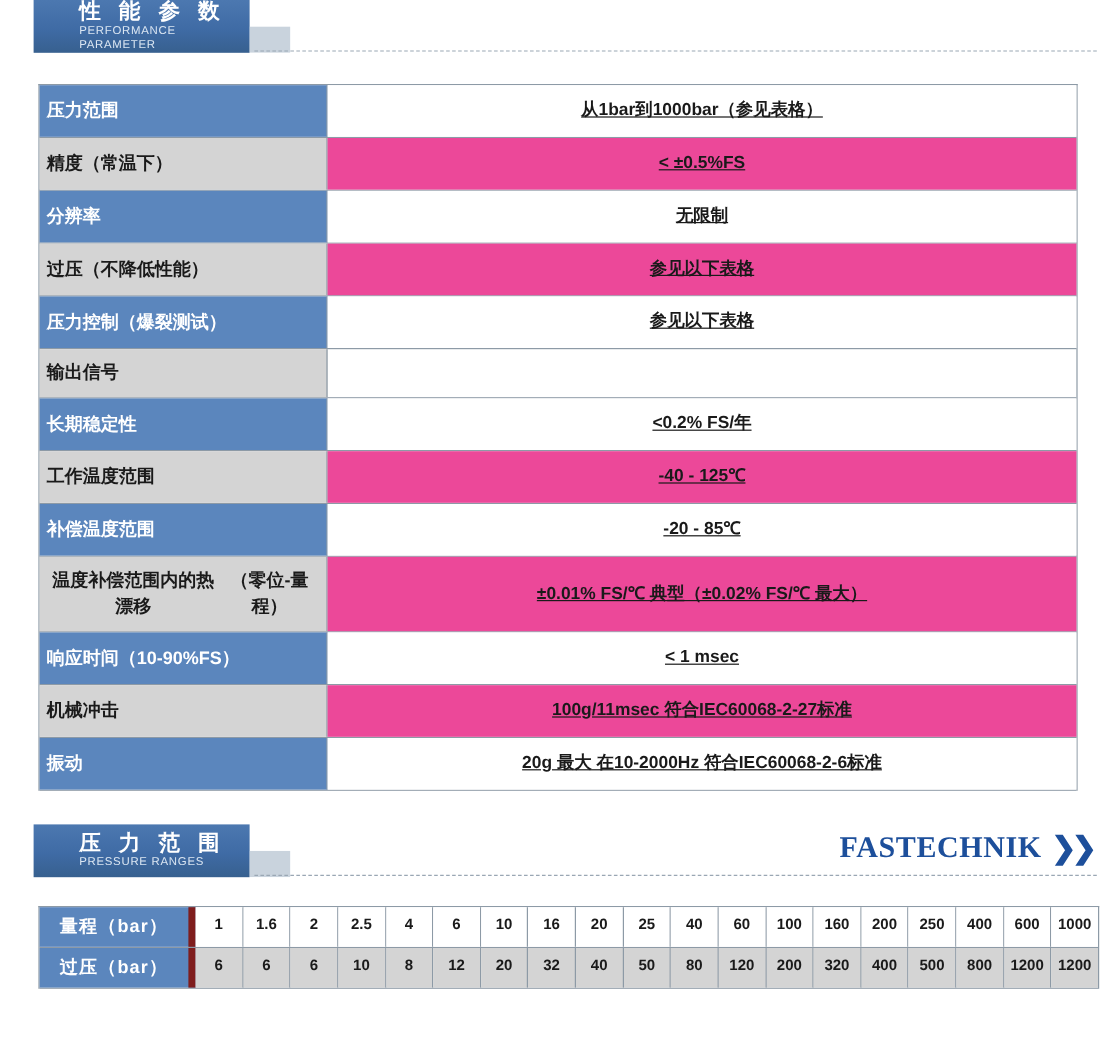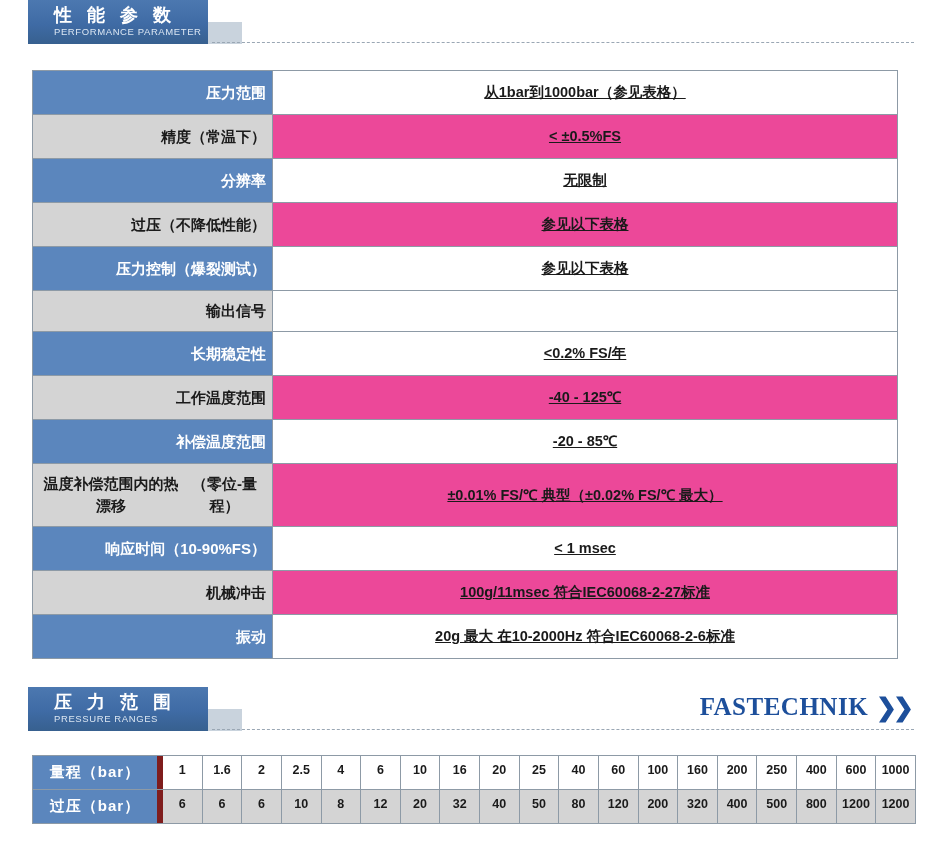--- a/index.html
+++ b/index.html
@@ -23,21 +23,21 @@
   .banner {
     position: absolute;
     left: 28px;
     top: 0;
     width: 180px;
     height: 44px;
     background: linear-gradient(180deg, #4c78b0 0%, #3f6ba5 55%, #37608f 100%);
     display: flex;
     flex-direction: column;
     justify-content: center;
-    padding-left: 26px;
+    padding-left: 38px;
     box-sizing: border-box;
   }
   .banner-cn {
     color: #ffffff;
     font-size: 18px;
     letter-spacing: 5px;
     line-height: 19px;
     font-weight: 600;
   }
   .banner-en {
@@ -79,21 +79,21 @@
   .spec-label {
     width: 240px;
     min-width: 240px;
     box-sizing: border-box;
     padding: 9px 6px;
     text-align: center;
     font-size: 15px;
     font-weight: 700;
     display: flex;
     align-items: center;
-    justify-content: flex-end;
+    justify-content: flex-start;
     border-right: 1px solid #8d9aa6;
     line-height: 22px;
   }
   .spec-label.blue {
     background: #5b86bd;
     color: #ffffff;
   }
   .spec-label.gray {
     background: #d4d4d4;
     color: #1a1a1a;

